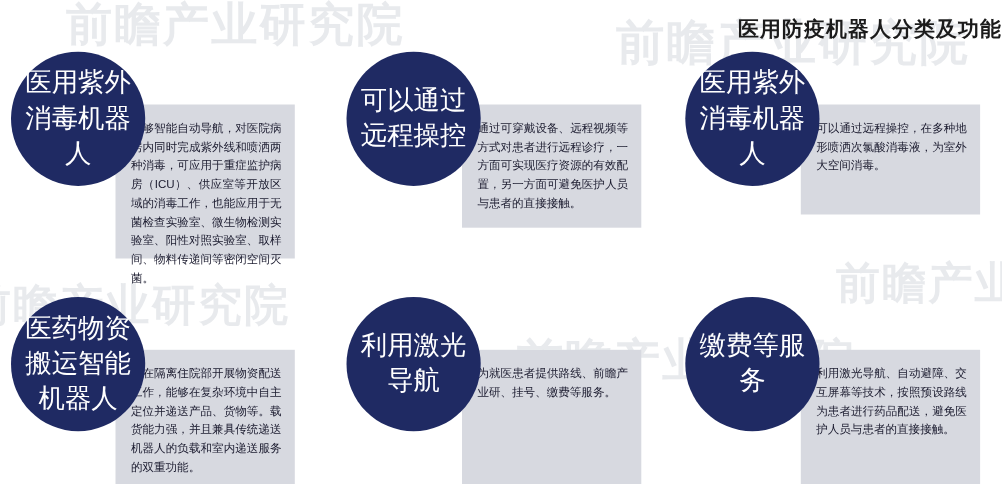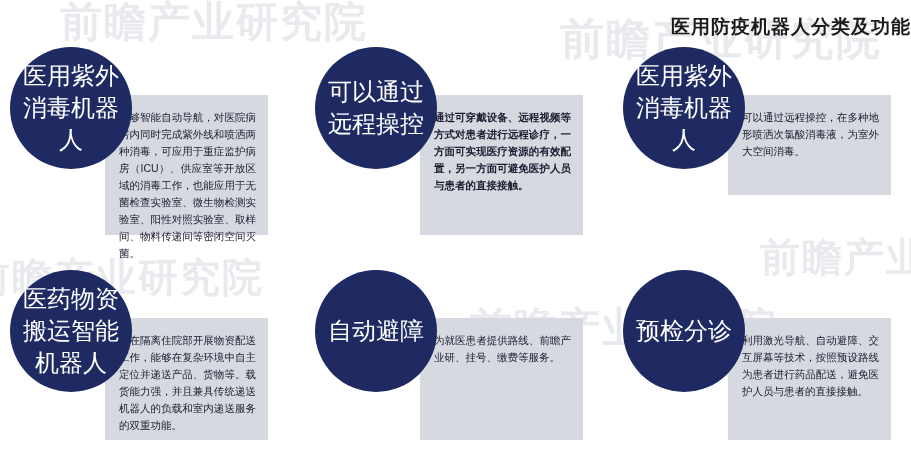--- a/index.html
+++ b/index.html
@@ -110,37 +110,37 @@
   </div>
 
   <div class="title">医用防疫机器人分类及功能</div>
 
   <div class="card">
     <div class="desc-box" style="left:105px; top:95px; width:163px; height:140px;">能够智能自动导航，对医院病房内同时完成紫外线和喷洒两种消毒，可应用于重症监护病房（ICU）、供应室等开放区域的消毒工作，也能应用于无菌检查实验室、微生物检测实验室、阳性对照实验室、取样间、物料传递间等密闭空间灭菌。</div>
     <div class="badge" style="left:10px; top:47px; width:122px; height:122px;">医用紫外消毒机器人</div>
   </div>
 
   <div class="card">
-    <div class="desc-box" style="left:420px; top:95px; width:163px; height:140px;font-weight:bold;">通过可穿戴设备、远程视频等方式对患者进行远程诊疗，一方面可实现医疗资源的有效配置，另一方面可避免医护人员与患者的直接接触。</div>
+    <div class="desc-box" style="left:420px; top:95px; width:163px; height:112px;">通过可穿戴设备、远程视频等方式对患者进行远程诊疗，一方面可实现医疗资源的有效配置，另一方面可避免医护人员与患者的直接接触。</div>
     <div class="badge" style="left:315px; top:47px; width:122px; height:122px;">可以通过远程操控</div>
   </div>
 
   <div class="card">
     <div class="desc-box" style="left:728px; top:95px; width:163px; height:100px;">可以通过远程操控，在多种地形喷洒次氯酸消毒液，为室外大空间消毒。</div>
     <div class="badge" style="left:623px; top:47px; width:122px; height:122px;">医用紫外消毒机器人</div>
   </div>
 
   <div class="card">
     <div class="desc-box" style="left:105px; top:318px; width:163px; height:122px;">可在隔离住院部开展物资配送工作，能够在复杂环境中自主定位并递送产品、货物等。载货能力强，并且兼具传统递送机器人的负载和室内递送服务的双重功能。</div>
     <div class="badge" style="left:10px; top:270px; width:122px; height:122px;text-align:center;">医药物资搬运智能机器人</div>
   </div>
 
   <div class="card">
     <div class="desc-box" style="left:420px; top:318px; width:163px; height:122px;">为就医患者提供路线、前瞻产业研、挂号、缴费等服务。</div>
-    <div class="badge" style="left:315px; top:270px; width:122px; height:122px;">自动避障</div>
+    <div class="badge" style="left:315px; top:270px; width:122px; height:122px;">利用激光导航</div>
   </div>
 
   <div class="card">
     <div class="desc-box" style="left:728px; top:318px; width:163px; height:122px;">利用激光导航、自动避障、交互屏幕等技术，按照预设路线为患者进行药品配送，避免医护人员与患者的直接接触。</div>
-    <div class="badge" style="left:623px; top:270px; width:122px; height:122px;">预检分诊</div>
+    <div class="badge" style="left:623px; top:270px; width:122px; height:122px;">缴费等服务</div>
   </div>
 
 </div>
 
 </body></html>

